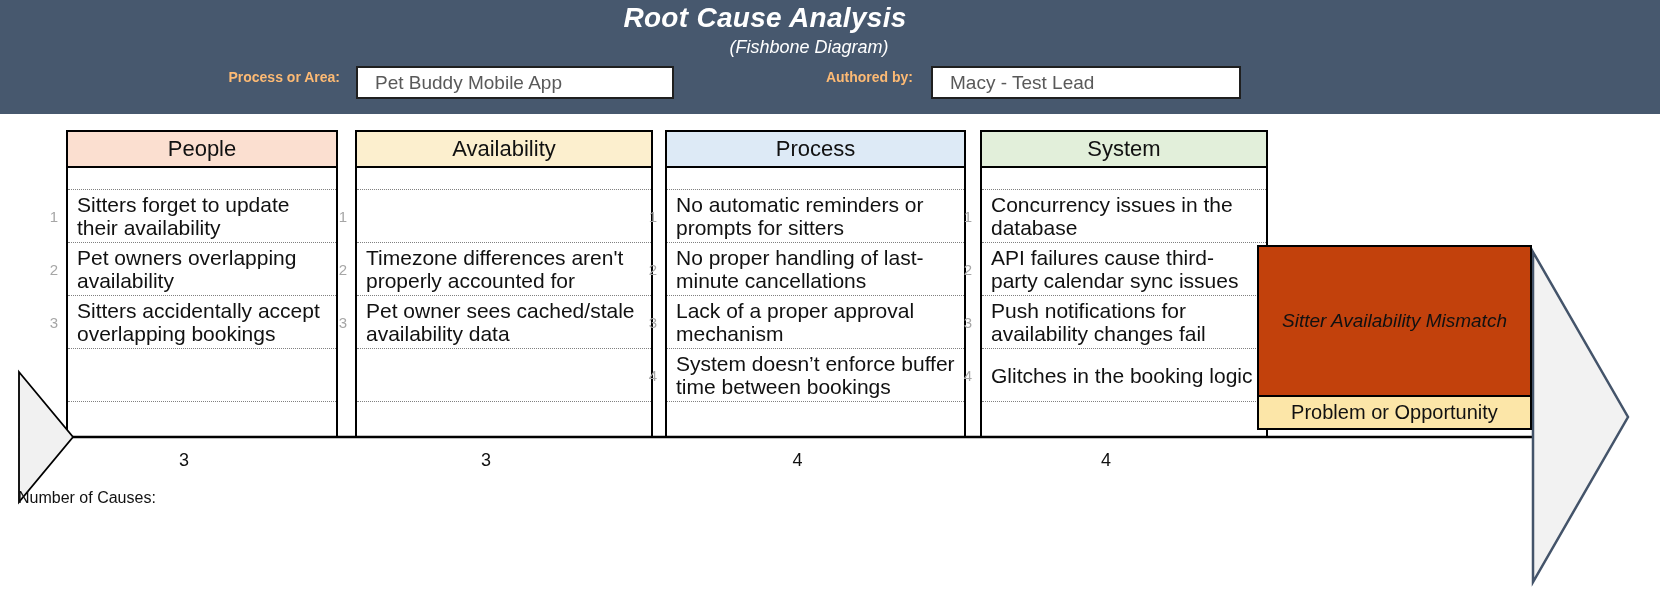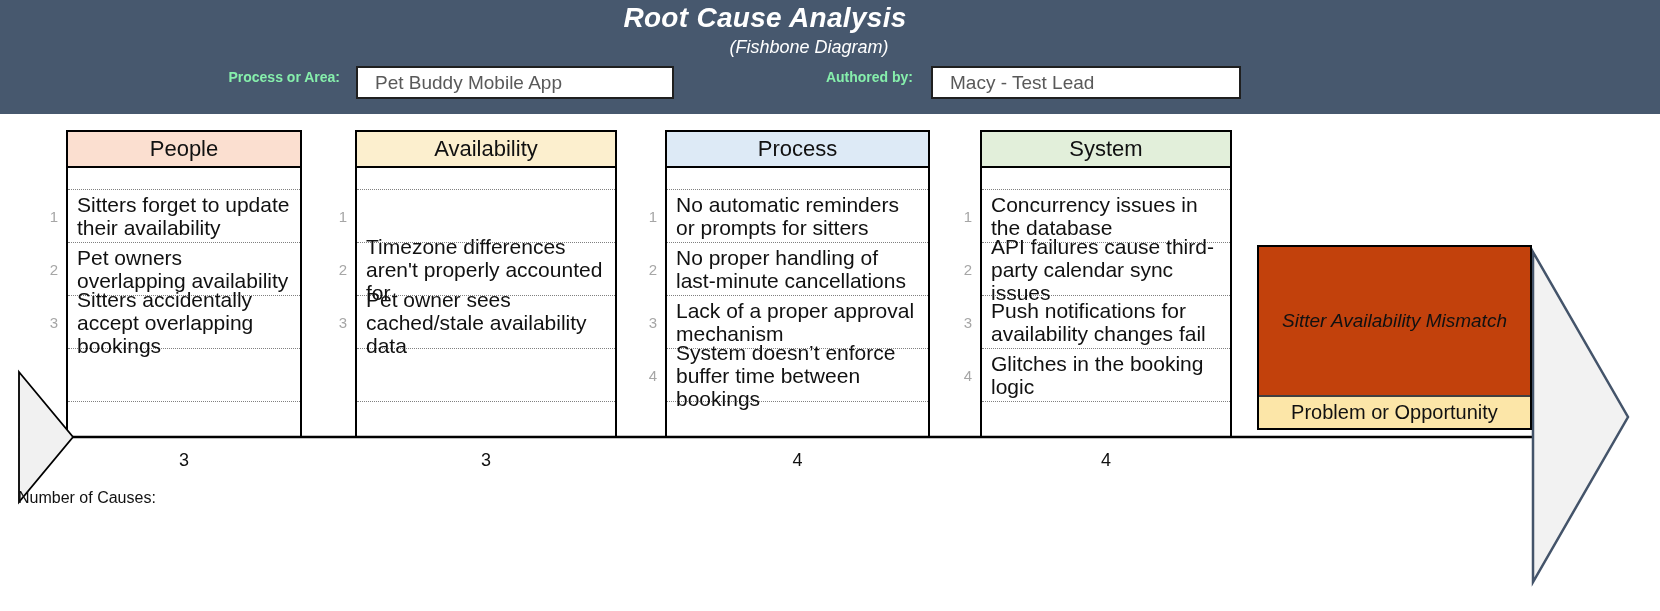--- a/index.html
+++ b/index.html
@@ -4,44 +4,44 @@
 <style>
   html,body { margin:0; padding:0; background:#ffffff; }
   body { font-family:"Liberation Sans", sans-serif; color:#000; }
   .canvas { position:relative; width:1660px; height:611px; background:#ffffff; overflow:hidden; }
 
   
   .band { position:absolute; left:0; top:0; width:1660px; height:114px; background:#47586E; }
   .title-wrap { position:absolute; left:0; top:0; width:1530px; text-align:center; }
   .title { position:absolute; left:0; top:2px; width:100%; font-size:28px; font-style:italic; font-weight:600; color:#ffffff; letter-spacing:.3px; }
   .subtitle { position:absolute; left:0; top:37px; width:100%; font-size:18px; font-style:italic; color:#ffffff;padding-left:44px; }
-  .band-label { position:absolute; top:69px; font-size:14px; font-weight:bold; color:#86efac; text-align:right; }
+  .band-label { position:absolute; top:69px; font-size:14px; font-weight:bold; color:#fdba74; text-align:right; }
   .band-input { position:absolute; top:66px; height:29px; background:#ffffff; border:2px solid #1f1f1f; font-size:19px; color:#595959; line-height:29px; padding-left:17px; white-space:nowrap; overflow:hidden; }
 
   
-  .col { position:absolute; top:130px; height:307px; }
+  .col { position:absolute; top:130px; height:307px;padding-left:36px; }
   .col-header { position:absolute; left:0; right:0; top:0; height:34px; border:2px solid #000; text-align:center; font-size:22px; line-height:33px; color:#111; }
   .col-body { position:absolute; left:0; right:0; top:38px; bottom:0; border-left:2px solid #000; border-right:2px solid #000; }
   .rows { position:absolute; left:0; right:0; top:21px; }
   .row { position:relative; height:52px; border-bottom:1px dotted #808080; display:flex; align-items:center; }
   .row.first { border-top:1px dotted #808080; }
   .row .txt { padding:0 6px 0 9px; font-size:21px; line-height:23px; color:#111; }
   .row .num { position:absolute; left:-36px; width:26px; text-align:right; font-size:15px; color:#A6A6A6; }
   .hdr-people { background:#FBDFD0; }
   .hdr-information { background:#FCEFCE; }
   .hdr-process { background:#DDEAF6; }
   .hdr-system { background:#E2EFDA; }
 
   
   .shape-layer { position:absolute; left:0; top:0; width:1660px; height:611px; z-index:1; }
 
   
   .problem-box { position:absolute; left:1257px; top:245px; width:275px; height:185px; border:2px solid #000; background:#c2410c; z-index:2; display:flex; flex-direction:column; box-sizing:border-box; }
   .problem-main { flex:1; display:flex; align-items:center; justify-content:center; font-style:italic; font-size:19px; color:#111; text-align:center; padding:0 6px; }
-  .problem-band { height:31px; background:#FCE6A8; border-top:2px solid #404040; display:flex; align-items:center; justify-content:center; font-size:20px; color:#111; }
+  .problem-band { height:31px; background:#FCE6A8; border-top:2px solid #000000; display:flex; align-items:center; justify-content:center; font-size:20px; color:#111; }
 
   
   .count { position:absolute; top:450px; text-align:center; font-size:18px; color:#111; z-index:2; }
   .causes-label { position:absolute; left:18px; top:489px; font-size:16px; color:#111; z-index:2; }
 </style>
 </head>
 <body>
 
 <div class="canvas">
 

